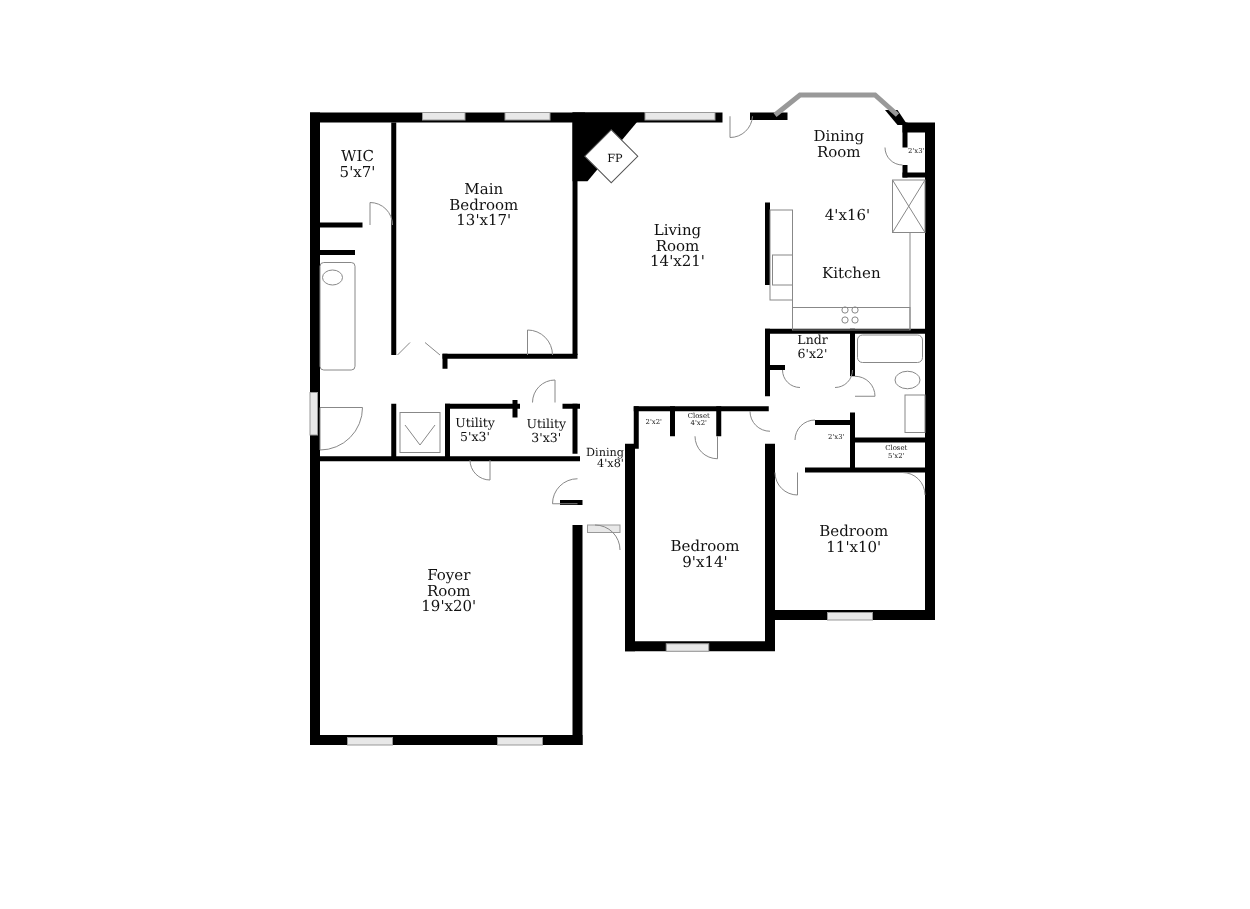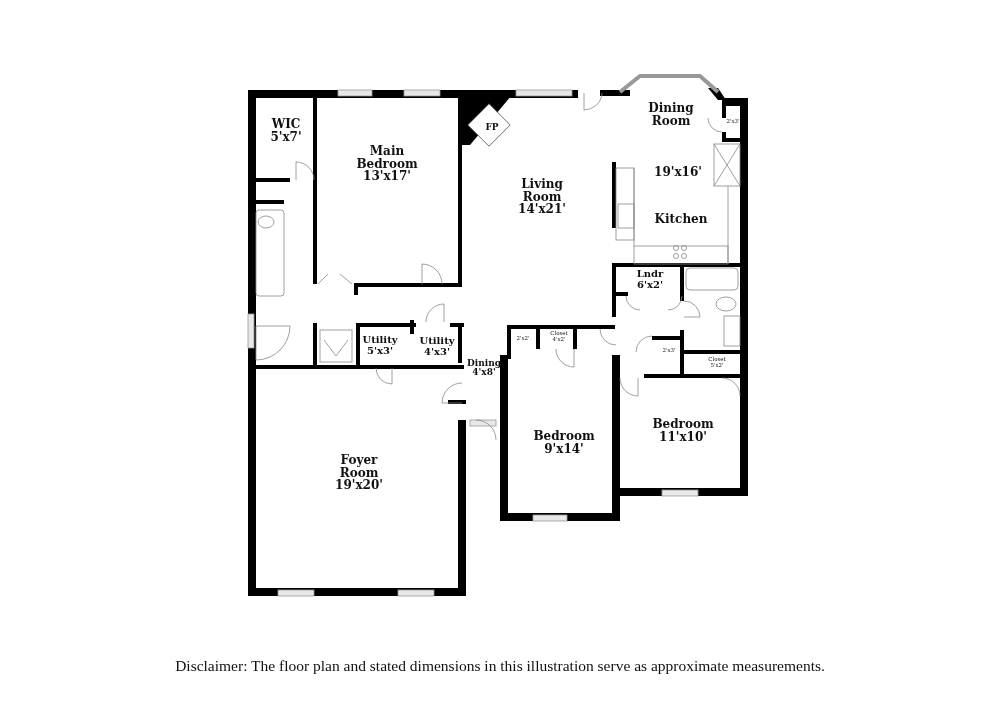--- a/index.html
+++ b/index.html
@@ -1,20 +1,20 @@
 <!DOCTYPE html>
 <html><head>
 <meta charset="utf-8">
 <style>
   html, body { margin:0; padding:0; background:#ffffff; }
   body { width:1000px; height:727px; position:relative; overflow:hidden; font-family:"DejaVu Serif", serif; }
   #plan { position:absolute; left:0; top:0; }
-  .lbl { position:absolute; text-align:center; color:#111; font-family:"DejaVu Serif", serif; font-weight:bold; line-height:1.05; transform:translate(-50%,-50%); white-space:nowrap; }
+  .lbl { position:absolute; text-align:center; color:#111; font-family:"DejaVu Serif", serif; font-weight:normal; line-height:1.05; transform:translate(-50%,-50%); white-space:nowrap; }
   .lbl.big { font-size:12px; }
-  .lbl.med { font-size:9px; }
+  .lbl.med { font-size:9px;text-align:right; }
   .lbl.small { font-size:10px; }
   .lbl.tiny { font-size:5.5px; font-weight:normal; }
   .disclaimer { position:absolute; left:0; width:1000px; top:656px; text-align:center; font-family:"Liberation Serif", serif; font-size:15.5px; color:#111; line-height:20px; }
 </style>
 </head>
 <body>
 
 <svg id="plan" width="1000" height="650" viewBox="0 0 1000 650">
   <g fill="#000">
 
@@ -130,34 +130,34 @@
 <div class="lbl med" style="left:492px;top:128px"><span>FP</span></div>
 <div class="lbl big" style="left:542px;top:197px">
     <div>Living</div>
     <div>Room</div>
     <div>14'x21'</div>
   </div>
 <div class="lbl big" style="left:671px;top:115px">
     <div>Dining</div>
     <div>Room</div>
   </div>
-<div class="lbl big" style="left:678px;top:172px"><span>19'x16'</span></div>
+<div class="lbl big" style="left:678px;top:172px"><span>4'x16'</span></div>
 <div class="lbl big" style="left:681px;top:219px"><span>Kitchen</span></div>
 <div class="lbl tiny" style="left:733px;top:122px"><span>2'x3'</span></div>
 <div class="lbl small" style="left:650px;top:279px">
     <div>Lndr</div>
     <div>6'x2'</div>
   </div>
 <div class="lbl small" style="left:380px;top:345px">
     <div>Utility</div>
     <div>5'x3'</div>
   </div>
 <div class="lbl small" style="left:437px;top:346px">
     <div>Utility</div>
-    <div>4'x3'</div>
+    <div>3'x3'</div>
   </div>
 <div class="lbl med" style="left:484px;top:368px">
     <div>Dining</div>
     <div>4'x8'</div>
   </div>
 <div class="lbl tiny" style="left:523px;top:339px"><span>2'x2'</span></div>
 <div class="lbl tiny" style="left:559px;top:337px">
     <div>Closet</div>
     <div>4'x2'</div>
   </div>
@@ -174,14 +174,13 @@
     <div>Bedroom</div>
     <div>11'x10'</div>
   </div>
 <div class="lbl big" style="left:359px;top:473px">
     <div>Foyer</div>
     <div>Room</div>
     <div>19'x20'</div>
   </div>
 
 <div class="disclaimer">
-  <div>Disclaimer: The floor plan and stated dimensions in this illustration serve as approximate measurements.</div>
 </div>
 
 </body></html>

